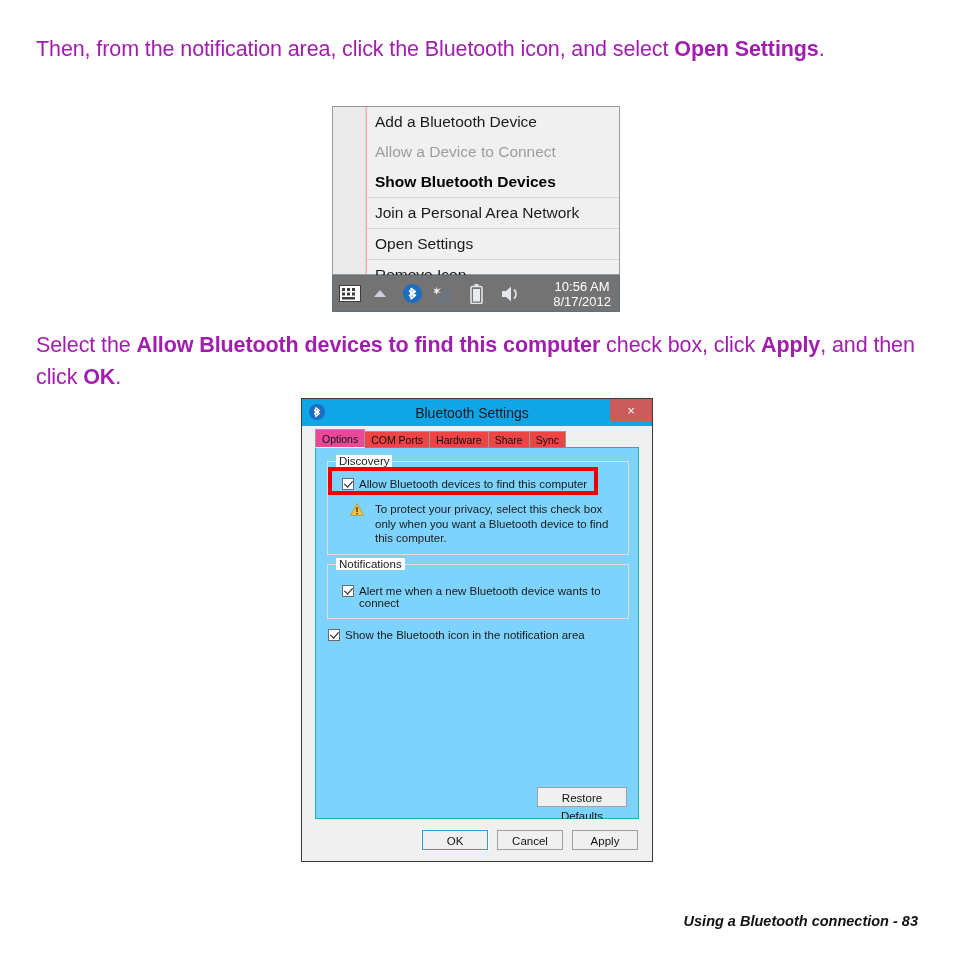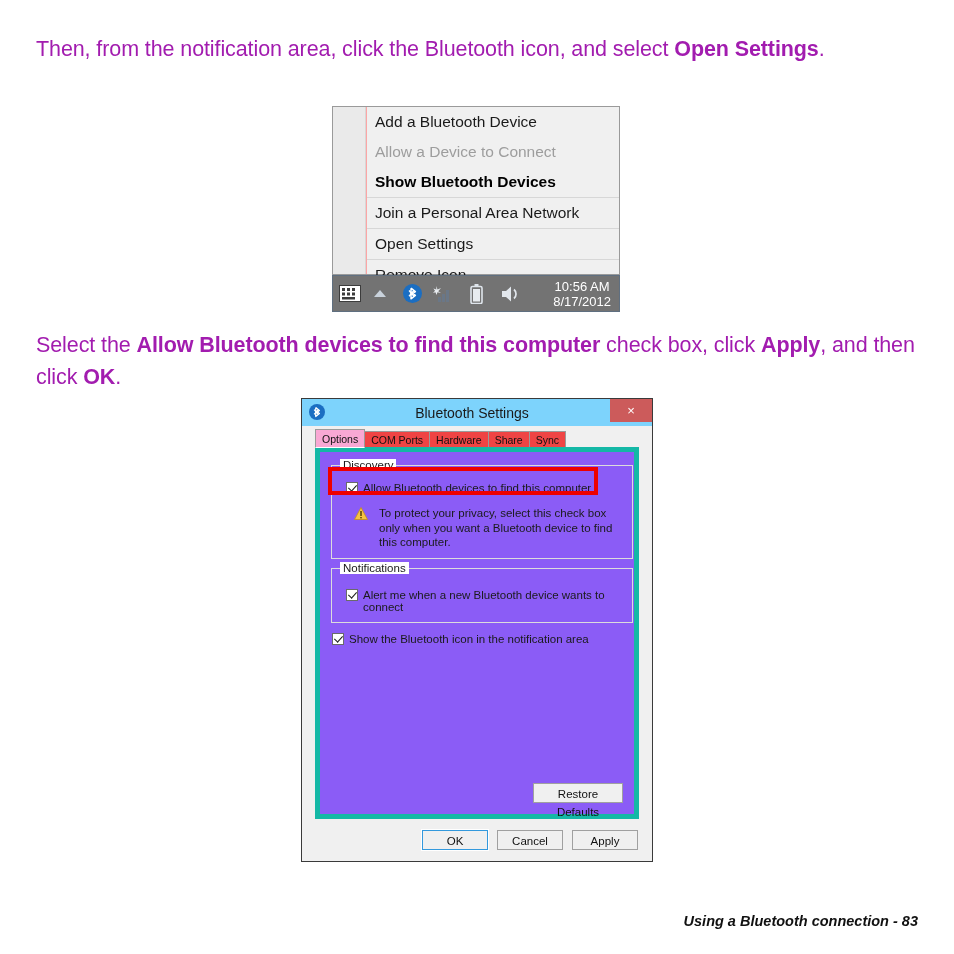--- a/index.html
+++ b/index.html
@@ -114,21 +114,21 @@
     height: 464px;
     background: #f0f0f0;
     border: 1px solid #3a3a3a;
     box-sizing: border-box;
     font-size: 11.5px;
     color: #1a1a1a;
   }
   .dlg-titlebar {
     position: relative;
     height: 27px;
-    background: #7dd3fc;
+    background: #0ea5e9;
     display: flex;
     align-items: center;
   }
   .dlg-bticon {
     position: absolute;
     left: 7px; top: 5px;
     width: 16px; height: 16px;
   }
   .dlg-title {
     width: 100%;
@@ -172,35 +172,35 @@
     border: 1px solid #9a9a9a;
     border-bottom: none;
     margin-right: -1px;
     box-sizing: border-box;
     color: #111;
     cursor: default;
   }
   .tab.active {
     height: 19px;
     line-height: 18px;
-    background: #f9a8d4;
+    background: #ec4899;
     border-bottom: 1px solid #ffffff;
     position: relative;
     z-index: 4;
     margin-bottom: -1px;
   }
 
   .tabpage {
     position: absolute;
     left: 13px;
     top: 48px;
     right: 13px;
     bottom: 42px;
-    background: #8b5cf6;
-    border: 5px solid #14b8a6;
+    background: #7dd3fc;
+    border: 1px solid #14b8a6;
     box-sizing: border-box;
     text-decoration: underline;
   }
 
   .groupbox {
     position: absolute;
     border: 1px solid #dcdcdc;
     box-sizing: border-box;
   }
   .group-label {

